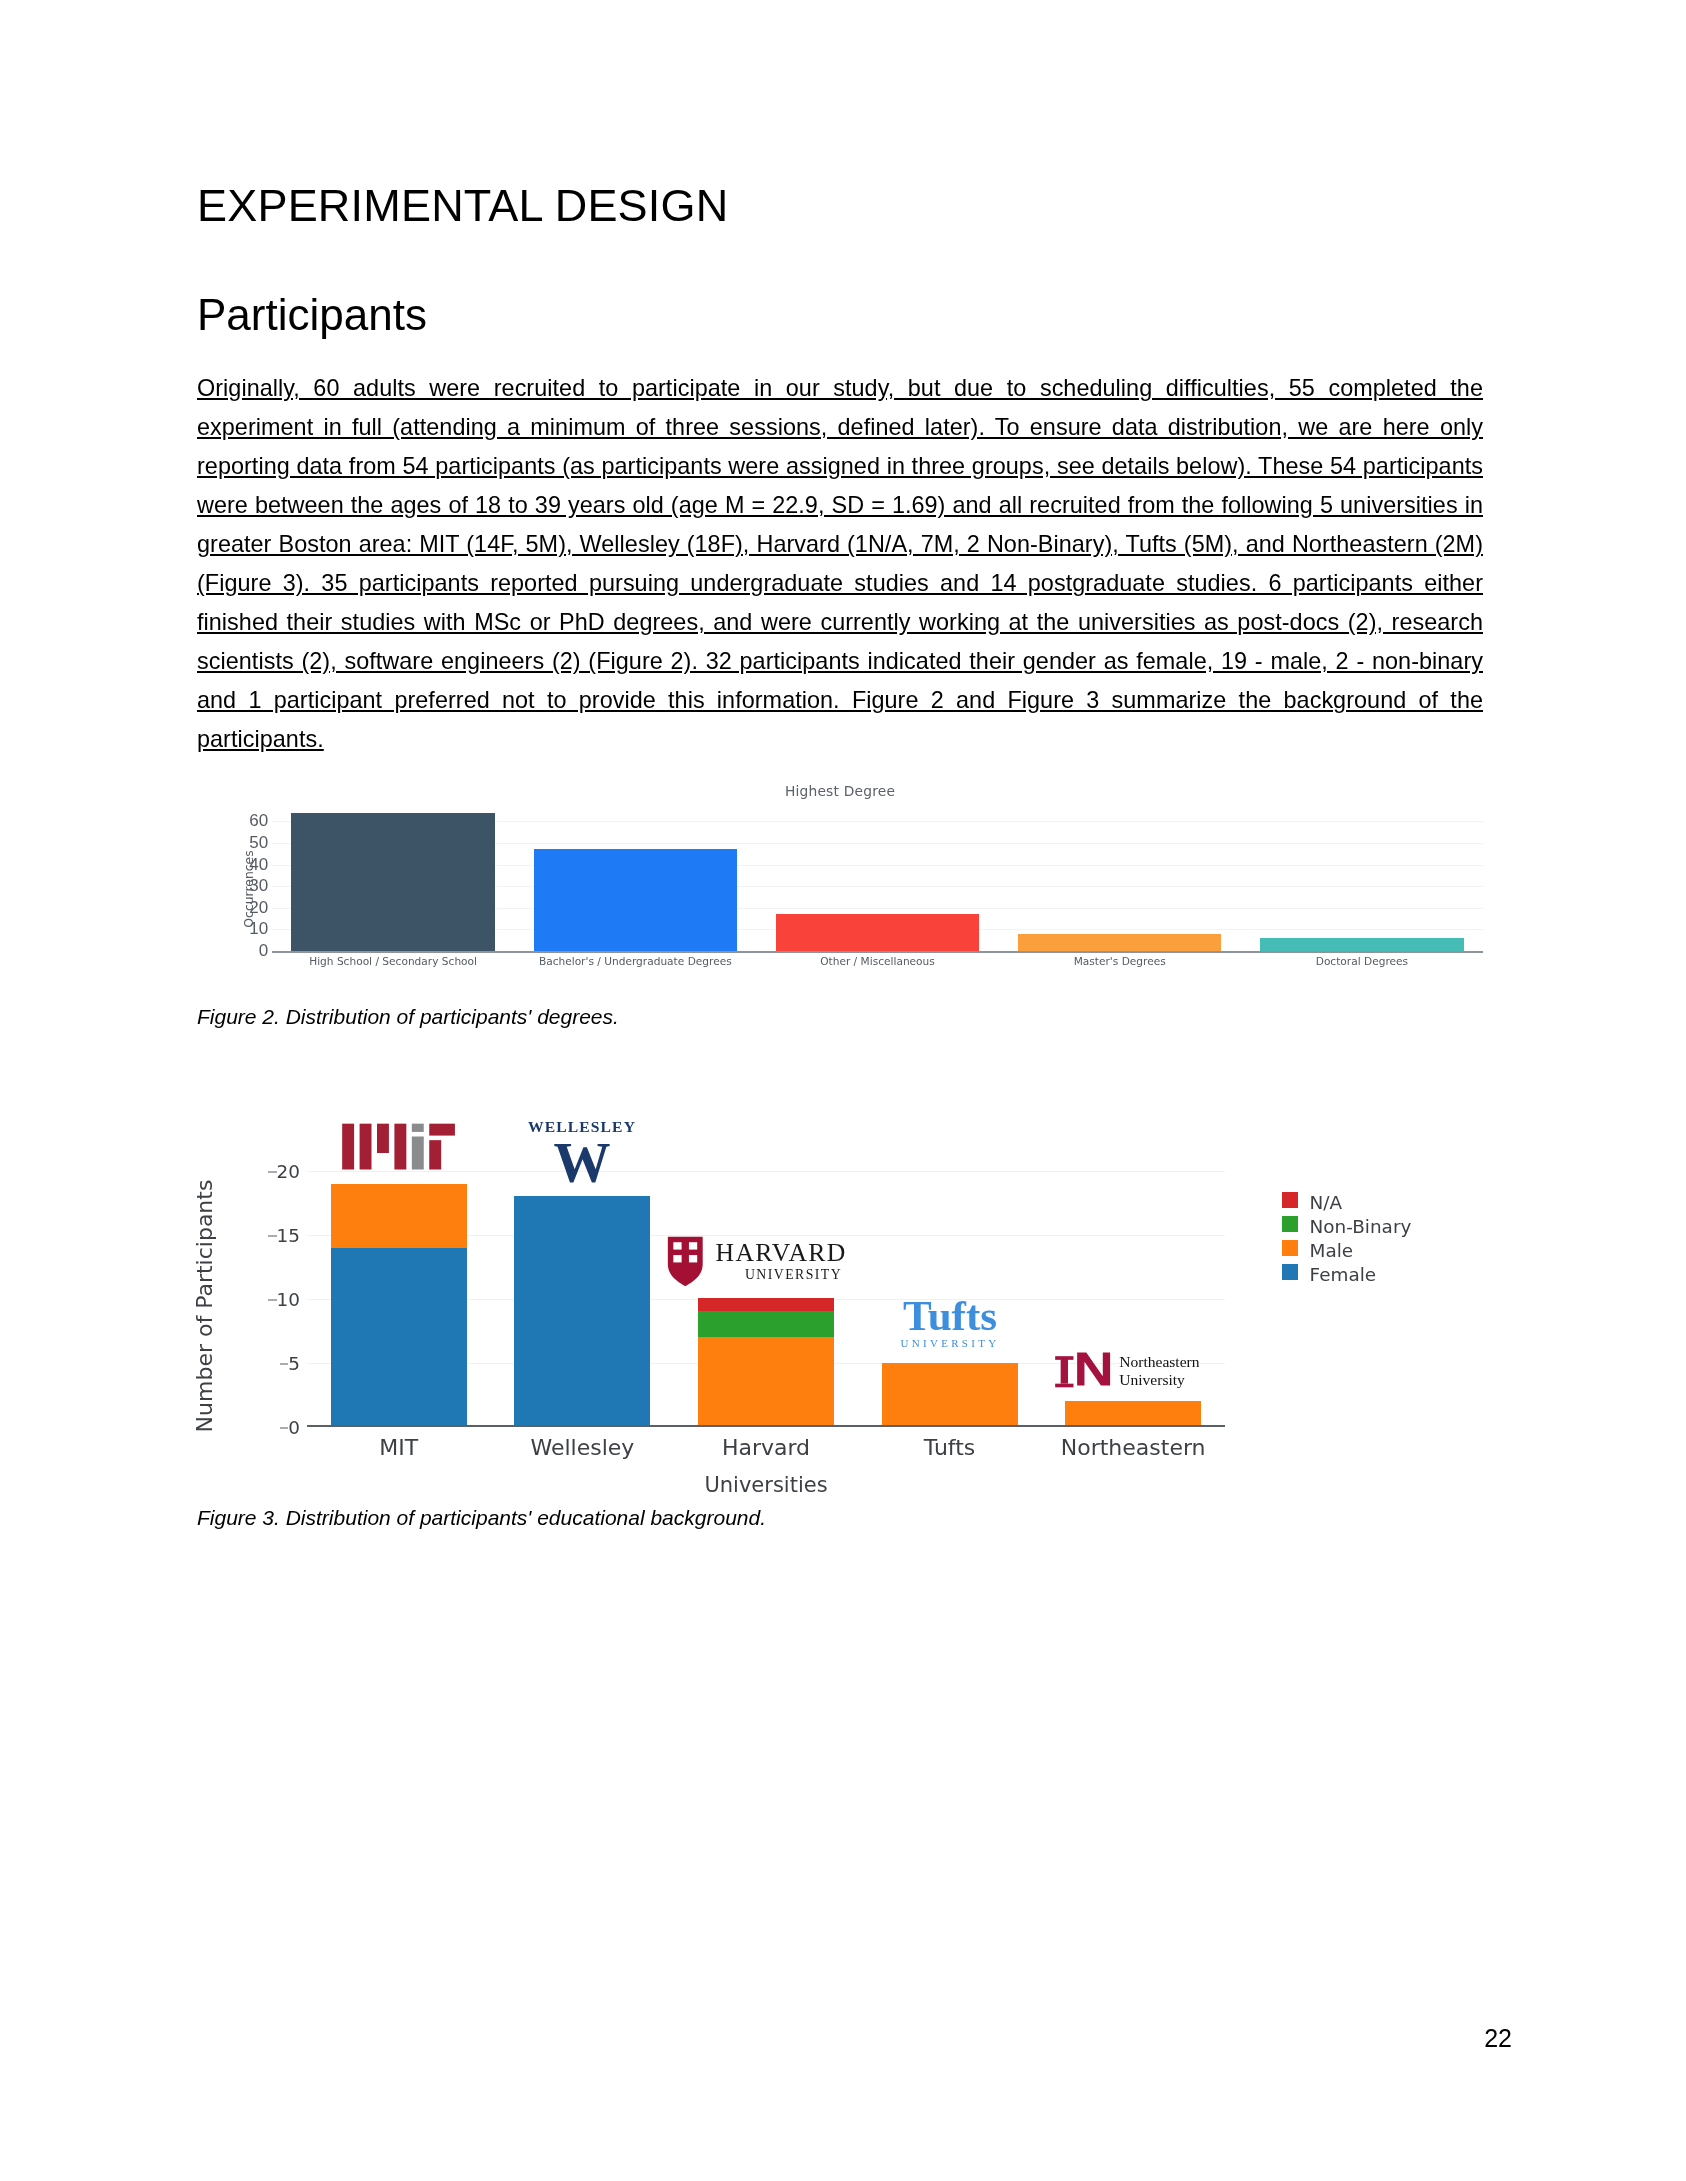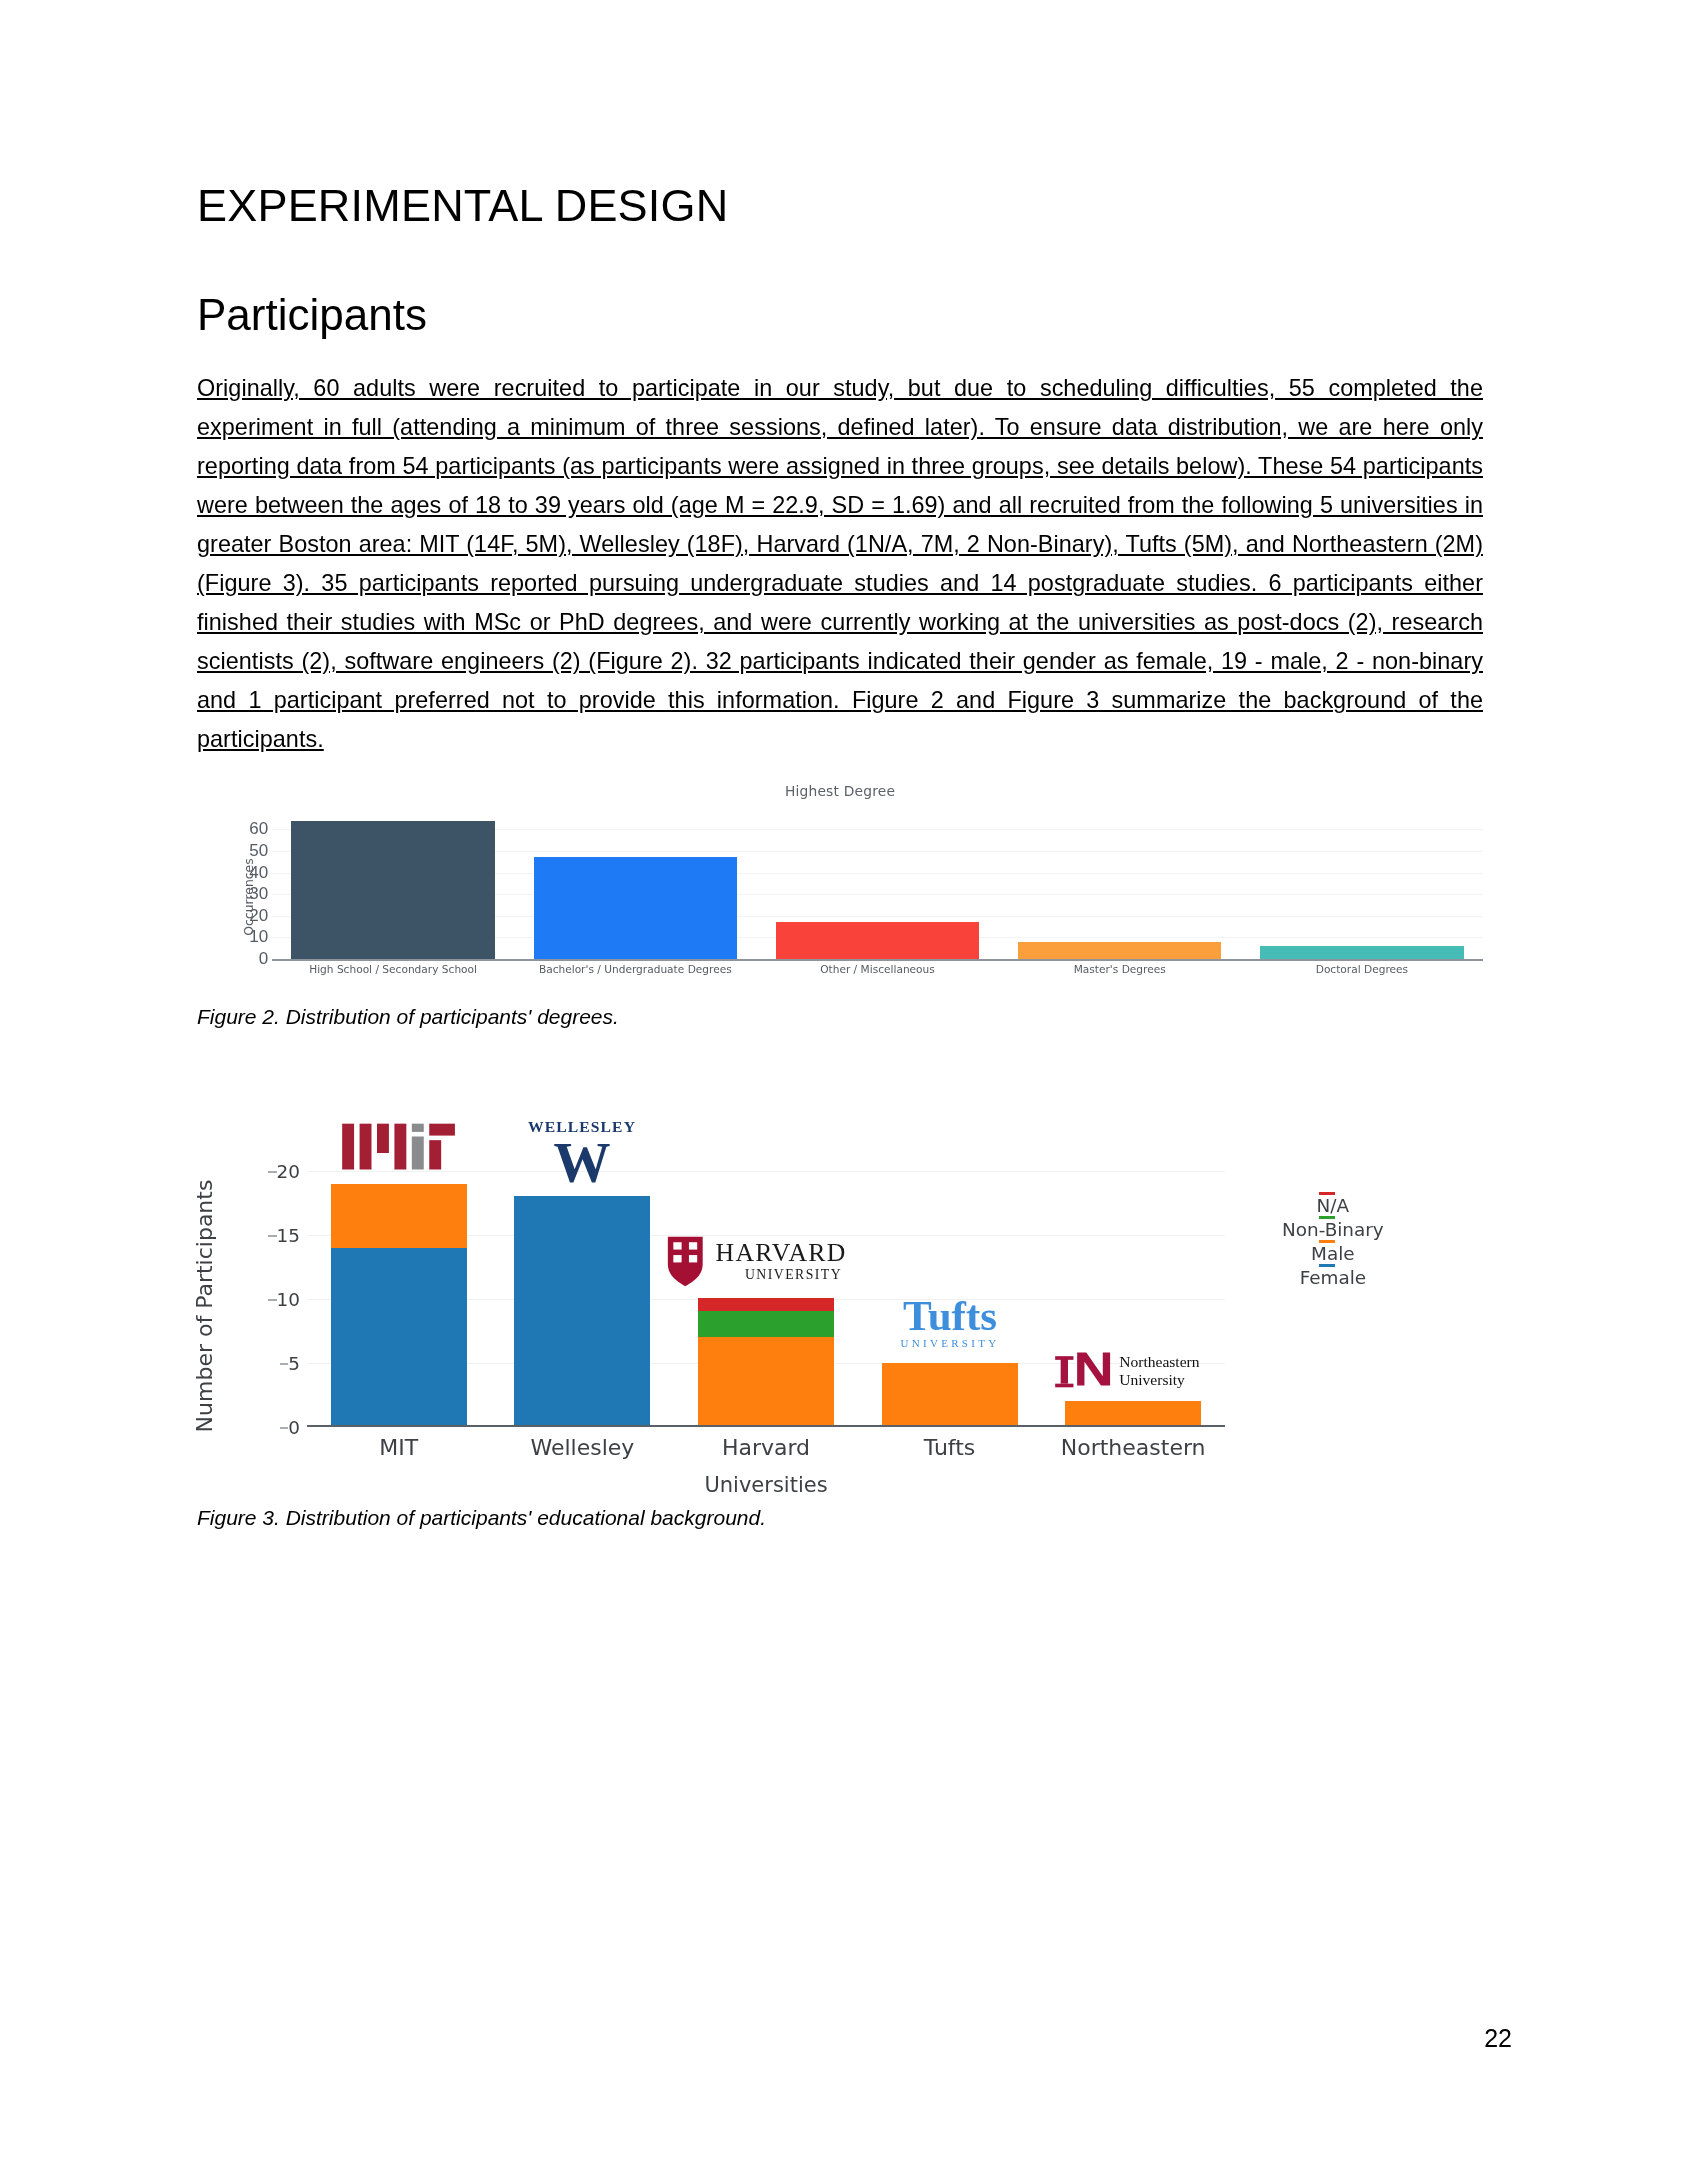--- a/index.html
+++ b/index.html
@@ -67,21 +67,21 @@
     position: relative;
     margin-top: 24px;
     width: 1286px;
     height: 202px;
   }
   .fig2-title {
     text-align: center;
     font-size: 13.8px;
     color: #5b6169;
     letter-spacing: 0.2px;
-    margin-bottom: 13px;
+    margin-bottom: 5px;
     font-family: "DejaVu Sans", sans-serif;
   }
   .fig2-plot {
     position: relative;
     height: 170px;
     margin-left: 0;
   }
   .fig2-ylabel {
     position: absolute;
     left: 13px;
@@ -278,23 +278,21 @@
     color: #3d4045;
     font-family: "DejaVu Sans", sans-serif;
   }
   .fig3-legend {
     position: absolute;
     left: 1085px;
     top: 84px;
   }
   .legend-row {
     display: flex;
-    align-items: center;
     height: 24px;
-    flex-direction: column;
   }
   .legend-swatch {
     width: 15.6px; height: 15.6px;
     margin-right: 12px;
   }
   .legend-label {
     font-size: 18.4px;
     color: #3d4045;
     font-family: "DejaVu Sans", sans-serif;
   }

